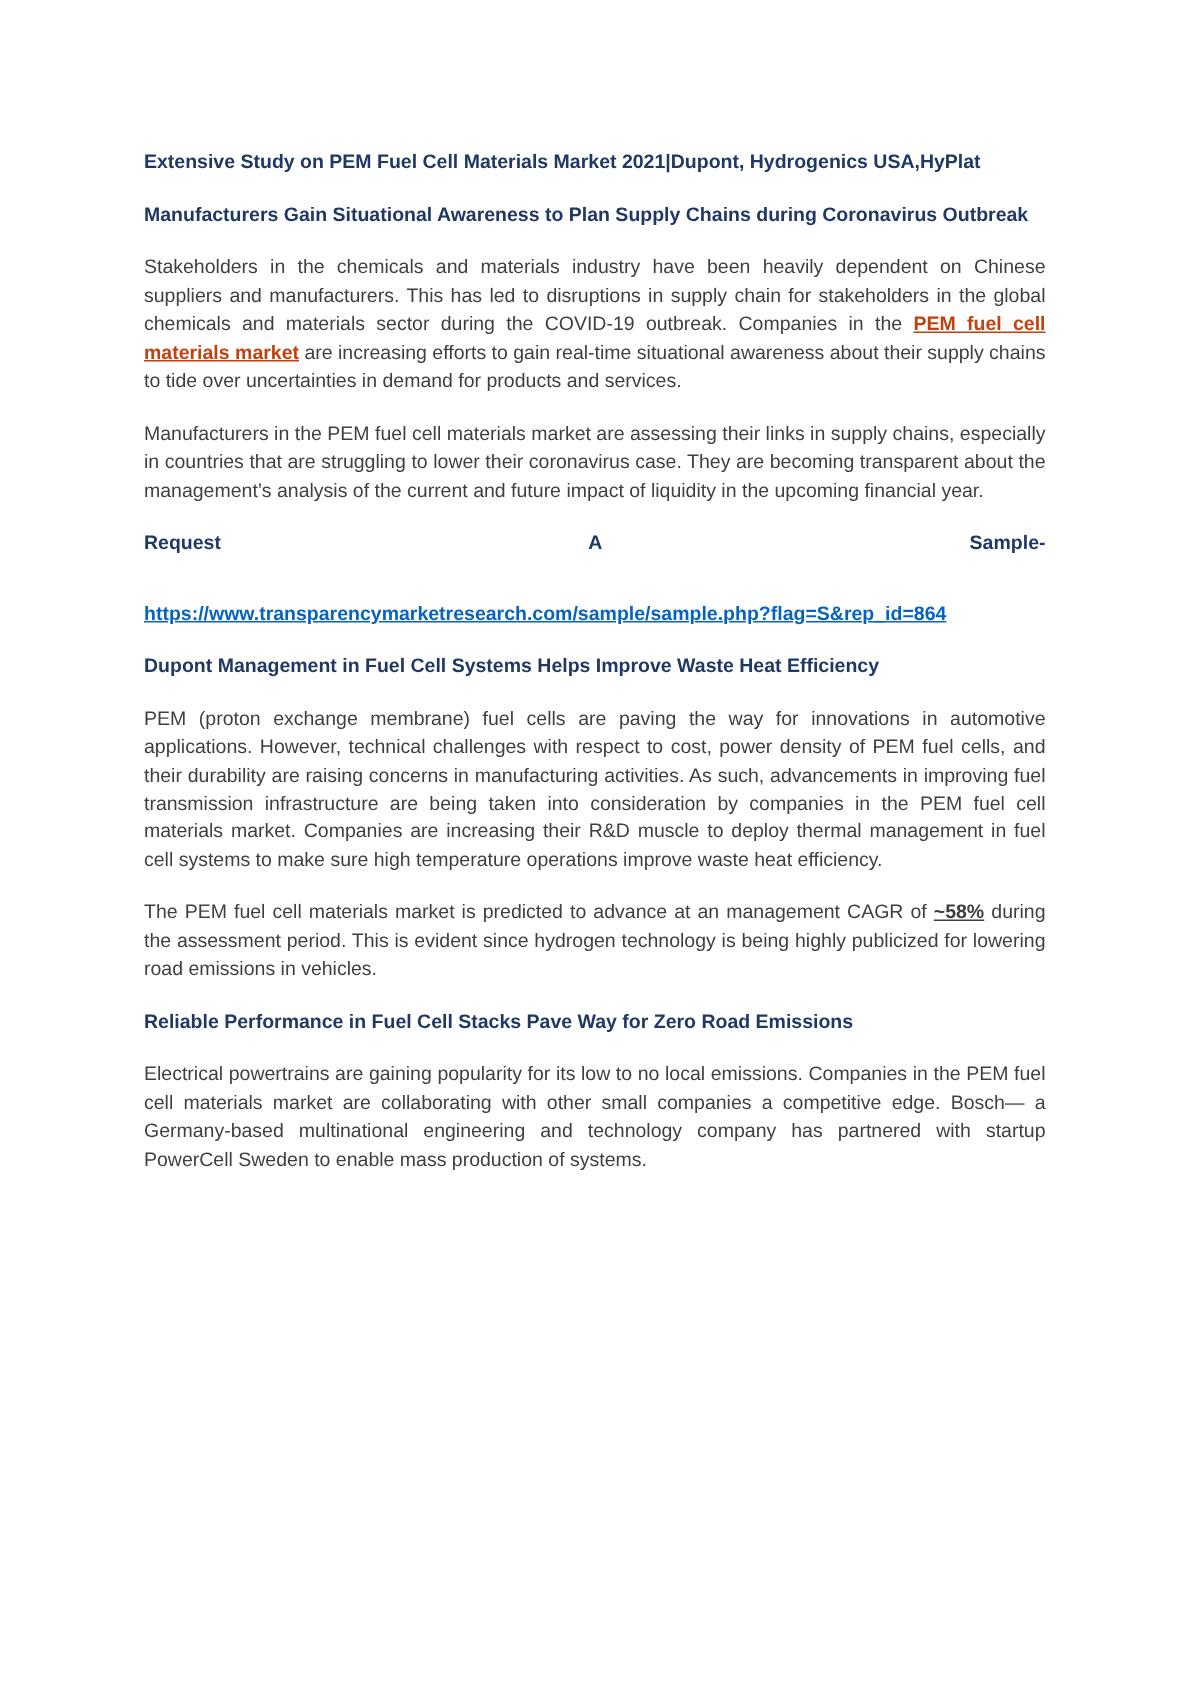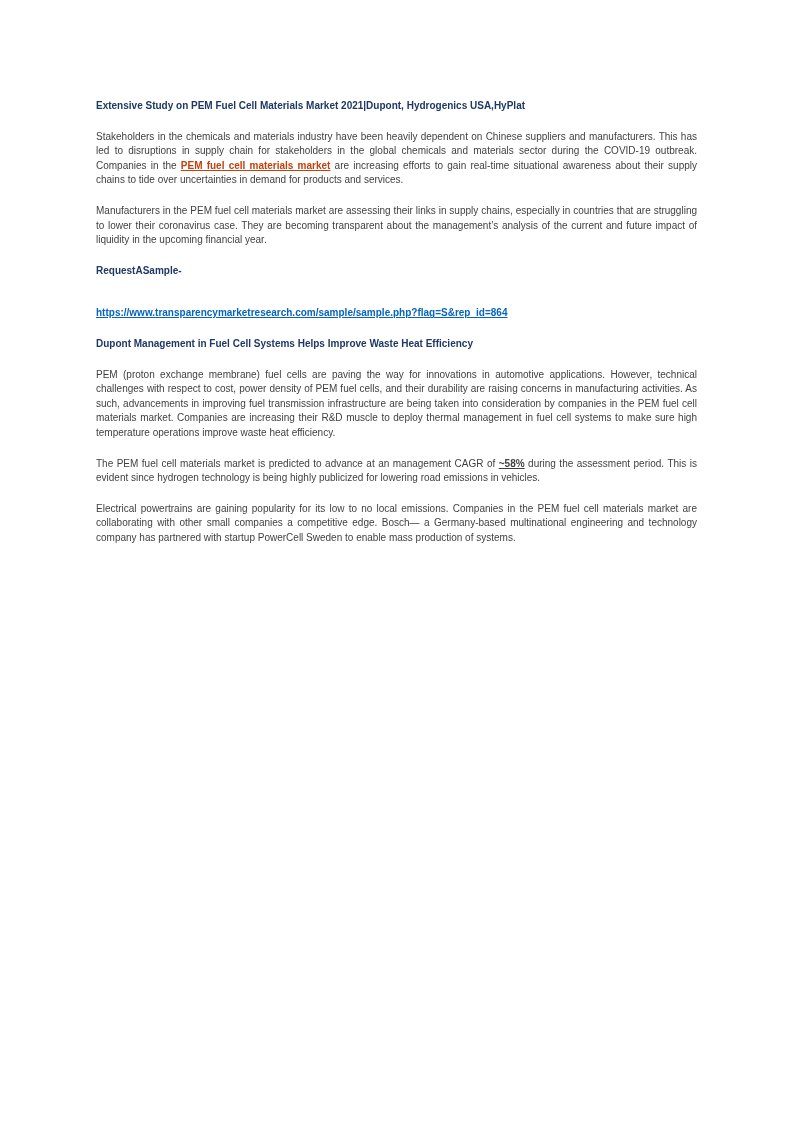--- a/index.html
+++ b/index.html
@@ -9,21 +9,21 @@
     height: 1123px;
     font-family: "Liberation Sans", sans-serif;
     overflow: hidden;
   }
   .page {
     width: 794px;
     height: 1123px;
     background: #ffffff;
     padding: 99px 97px 40px 96px;
     color: #3f3f3f;
-    font-size: 10px;
+    font-size: 13px;
     line-height: 1.46;
   }
   .heading {
     color: #1f3864;
     font-weight: bold;
     text-align: justify;
     margin-bottom: 16px;
   }
   .para {
     text-align: justify;
@@ -34,20 +34,21 @@
     text-decoration: underline;
     cursor: pointer;
     font-weight: bold;
   }
   .request-block {
     margin-bottom: 16px;
     font-weight: bold;
   }
   .request-spread {
     display: flex;
+    justify-content: space-between;
     color: #1f3864;
   }
   .url-link {
     display: block;
     color: #0563c1;
     font-weight: bold;
     text-decoration: underline;
     word-break: break-all;
     text-align: left;
     cursor: pointer;
@@ -58,36 +59,38 @@
     text-decoration: underline;
   }
 </style>
 </head>
 <body>
 
 <div class="page">
 
   <p class="heading">Extensive Study on PEM Fuel Cell Materials Market 2021|Dupont, Hydrogenics USA,HyPlat</p>
 
+  <p class="heading">Manufacturers Gain Situational Awareness to Plan Supply Chains during Coronavirus Outbreak</p>
 
   <p class="para"><span>Stakeholders in the chemicals and materials industry have been heavily dependent on Chinese suppliers and manufacturers. This has led to disruptions in supply chain for stakeholders in the global chemicals and materials sector during the COVID-19 outbreak. Companies in the </span><a class="inline-link">PEM fuel cell materials market</a><span> are increasing efforts to gain real-time situational awareness about their supply chains to tide over uncertainties in demand for products and services.</span></p>
 
   <p class="para">Manufacturers in the PEM fuel cell materials market are assessing their links in supply chains, especially in countries that are struggling to lower their coronavirus case. They are becoming transparent about the management’s analysis of the current and future impact of liquidity in the upcoming financial year.</p>
 
   <div class="request-block">
     <div class="request-spread">
       <span>Request</span>
       <span>A</span>
       <span>Sample-</span>
     </div>
     <a class="url-link">https://www.transparencymarketresearch.com/sample/sample.php?flag=S&amp;rep_id=864</a>
   </div>
 
   <p class="heading">Dupont Management in Fuel Cell Systems Helps Improve Waste Heat Efficiency</p>
 
   <p class="para">PEM (proton exchange membrane) fuel cells are paving the way for innovations in automotive applications. However, technical challenges with respect to cost, power density of PEM fuel cells, and their durability are raising concerns in manufacturing activities. As such, advancements in improving fuel transmission infrastructure are being taken into consideration by companies in the PEM fuel cell materials market. Companies are increasing their R&amp;D muscle to deploy thermal management in fuel cell systems to make sure high temperature operations improve waste heat efficiency.</p>
 
   <p class="para"><span>The PEM fuel cell materials market is predicted to advance at an management CAGR of </span><span class="bold-inline">~58%</span><span> during the assessment period. This is evident since hydrogen technology is being highly publicized for lowering road emissions in vehicles.</span></p>
 
+  <p class="heading">Reliable Performance in Fuel Cell Stacks Pave Way for Zero Road Emissions</p>
 
   <p class="para">Electrical powertrains are gaining popularity for its low to no local emissions. Companies in the PEM fuel cell materials market are collaborating with other small companies a competitive edge. Bosch— a Germany-based multinational engineering and technology company has partnered with startup PowerCell Sweden to enable mass production of systems.</p>
 
 </div>
 
 </body></html>

